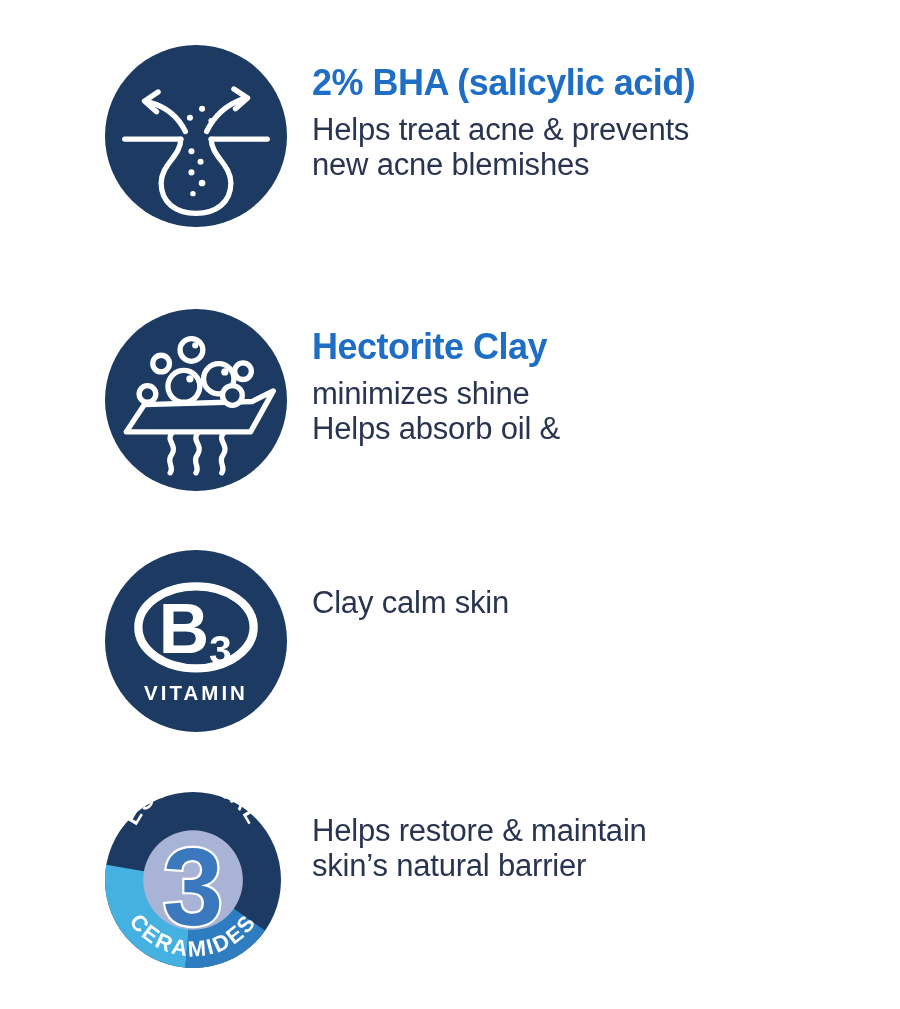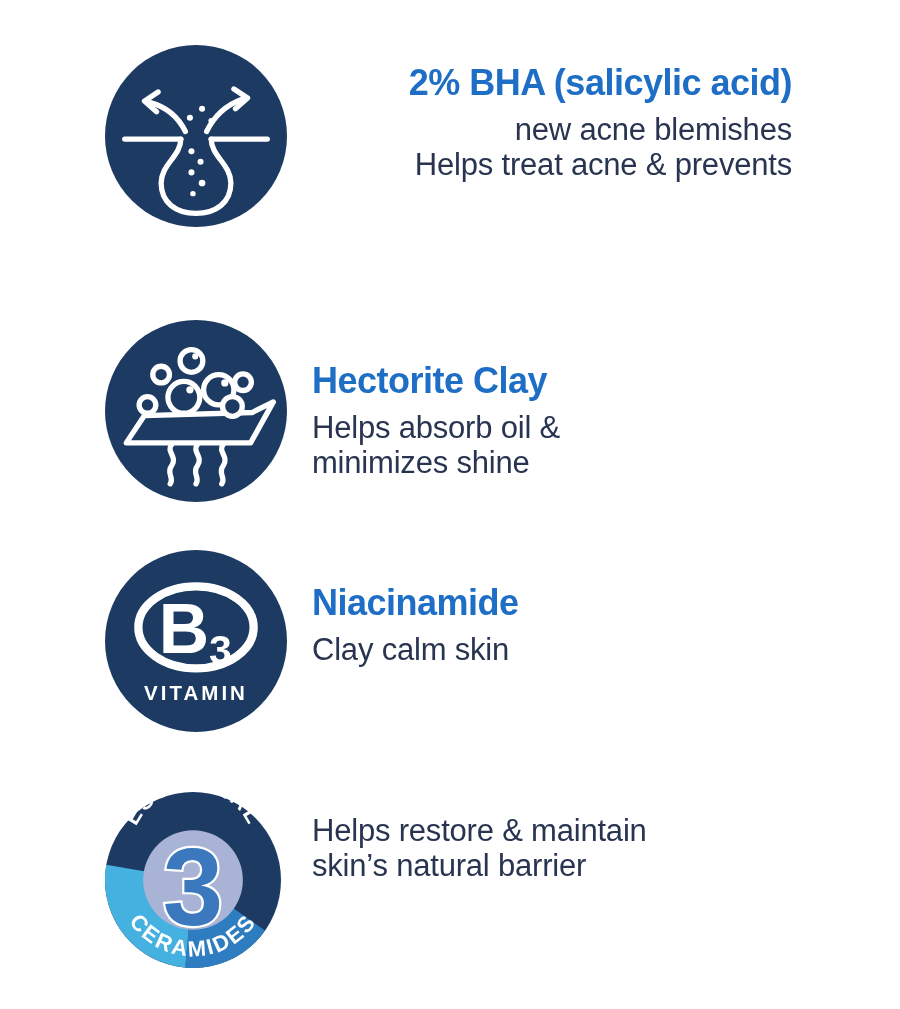--- a/index.html
+++ b/index.html
@@ -4,28 +4,28 @@
 <style>
   html,body{margin:0;padding:0;}
   body{
     width:900px;height:1009px;background:#ffffff;
     font-family:"Liberation Sans", sans-serif;
     position:relative;overflow:hidden;
   }
   .infographic{position:absolute;inset:0;background:#ffffff;}
   .row{position:absolute;left:105px;display:flex;align-items:flex-start;}
   .row-1{top:45px;}
-  .row-2{top:320px;align-items:center;}
+  .row-2{top:309px;}
   .row-3{top:550px;}
   .row-4{top:790px;}
   .icon-box{width:182px;height:182px;flex:0 0 182px;}
   .icon-box svg{display:block;}
   .row-4 .icon-box svg{margin-top:2px;}
   .text-col{margin-left:25px;width:480px;}
-  .row-1 .text-col{padding-top:20px;text-align:right;}
+  .row-1 .text-col{padding-top:20px;}
   .row-2 .text-col{padding-top:20px;}
   .row-3 .text-col{padding-top:35px;}
   .row-4 .text-col{padding-top:23px;}
   .ing-title{
     font-size:36px;line-height:36px;font-weight:bold;
     color:var(--c-heading);letter-spacing:-0.5px;
     margin:0 0 11px 0;
   }
   .ing-desc{
     font-size:31px;line-height:35px;font-weight:normal;
@@ -74,22 +74,22 @@
           <circle class="wdot" cx="57" cy="70" r="2"></circle>
           <circle class="wdot" cx="63" cy="77" r="2"></circle>
           <circle class="wdot" cx="57" cy="84" r="2"></circle>
           <circle class="wdot" cx="64" cy="91" r="2.2"></circle>
           <circle class="wdot" cx="58" cy="98" r="1.8"></circle>
         </g>
       </svg>
     </div>
     <div class="text-col">
       <h2 class="ing-title">2% BHA (salicylic acid)</h2>
+      <div class="ing-desc">Helps treat acne &amp; prevents</div>
       <div class="ing-desc">new acne blemishes</div>
-      <div class="ing-desc">Helps treat acne &amp; prevents</div>
     </div>
   </div>
 
   <div class="row row-2">
     <div class="icon-box">
       <svg width="182" height="182" viewBox="0 0 120 120">
         <circle class="icon-bg" cx="60" cy="60" r="60"></circle>
         <g>
 
           <path class="wline" d="M26 63 L97 61 L111 54 L96 81 L14 81 Z"></path>
@@ -106,39 +106,38 @@
           <circle class="bubble" cx="75" cy="46" r="10"></circle>
           <circle class="wdot" cx="79" cy="41.5" r="2.4"></circle>
           <circle class="bubble" cx="91" cy="41" r="5.5"></circle>
           <circle class="bubble" cx="28" cy="56" r="5.5"></circle>
           <circle class="bubble" cx="84" cy="57" r="6.5"></circle>
         </g>
       </svg>
     </div>
     <div class="text-col">
       <h2 class="ing-title">Hectorite Clay</h2>
+      <div class="ing-desc">minimizes shine</div>
       <div class="ing-desc">Helps absorb oil &amp;</div>
-      <div class="ing-desc">minimizes shine</div>
     </div>
   </div>
 
   <div class="row row-3">
     <div class="icon-box">
       <svg width="182" height="182" viewBox="0 0 120 120">
         <circle class="icon-bg" cx="60" cy="60" r="60"></circle>
         <g>
           <ellipse class="oval-outline" cx="60" cy="51" rx="38" ry="27"></ellipse>
           <text class="b3-text" x="52" y="68" font-size="46" text-anchor="middle">B</text>
           <text class="b3-text" x="76" y="75" font-size="27" text-anchor="middle">3</text>
           <text class="b3-text" x="60" y="99" font-size="13.5" letter-spacing="2" text-anchor="middle">VITAMIN</text>
         </g>
       </svg>
     </div>
     <div class="text-col">
-      <h2 class="ing-title">Niacinamide</h2>
       <div class="ing-desc">Clay calm skin</div>
     </div>
   </div>
 
   <div class="row row-4">
     <div class="icon-box">
       <svg width="176" height="176" viewBox="0 0 120 120">
         <circle class="icon-bg" cx="60" cy="60" r="60"></circle>
 
         <path class="badge-arc-mid" d="M98.1 86.7 A46.5 46.5 0 0 1 55.9 106.3"></path>

